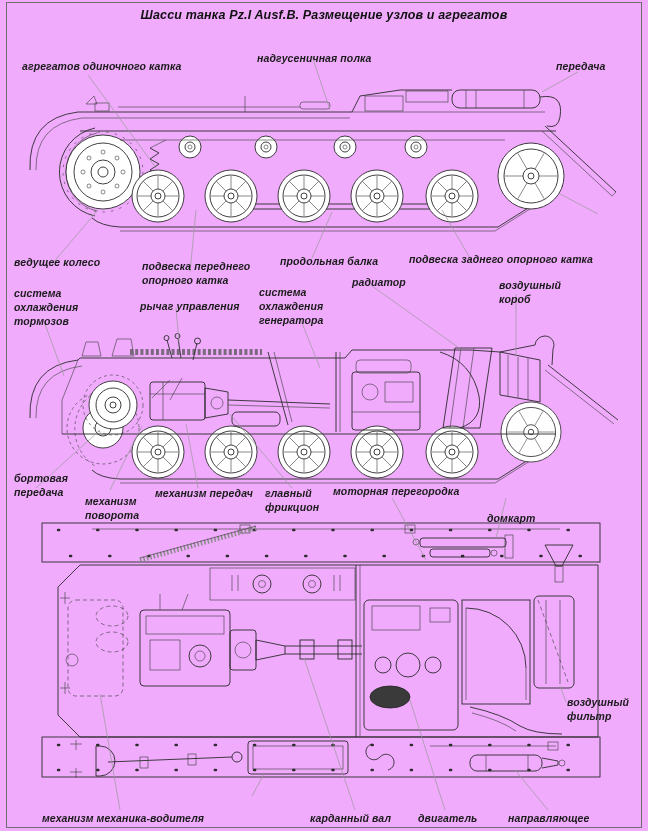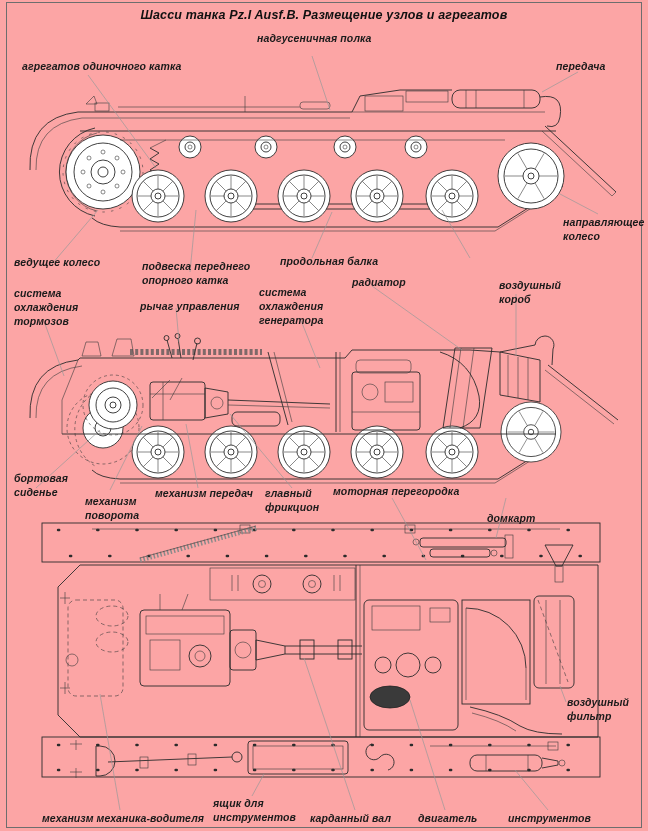--- a/index.html
+++ b/index.html
@@ -1,17 +1,17 @@
 <!DOCTYPE html>
 <html><head>
 <meta charset="utf-8">
 <style>
   html,body{margin:0;padding:0;background:#ffffff;}
   #page{
-    position:relative;width:648px;height:831px;background:#fca5a5;
+    position:relative;width:648px;height:831px;background:#f0abfc;
     font-family:"Liberation Sans",sans-serif;overflow:hidden;
   }
   #frame{
     position:absolute;left:6px;top:2px;width:634px;height:824px;
     border:1px solid #6e6e6e;pointer-events:none;
   }
   .lbl{
     position:absolute;color:#1b1b1b;font-weight:bold;font-style:italic;
     font-size:10.5px;line-height:1.32;white-space:pre-line;letter-spacing:.1px;
   }
@@ -349,52 +349,49 @@
       <line class="leader" x1="252" y1="796" x2="264" y2="774"></line>
       <line class="leader" x1="355" y1="810" x2="304" y2="658"></line>
       <line class="leader" x1="445" y1="810" x2="410" y2="700"></line>
       <line class="leader" x1="548" y1="810" x2="515" y2="770"></line>
       <line class="leader" x1="566" y1="702" x2="560" y2="686"></line>
     </g>
   </svg>
 
   <div class="title">Шасси танка Pz.I Ausf.B. Размещение узлов и агрегатов</div>
 
-  <div class="lbl" style="left:257px;top:32px">надгусеничная полка</div>
+  <div class="lbl" style="left:257px;top:52px">надгусеничная полка</div>
   <div class="lbl" style="left:22px;top:60px">агрегатов одиночного катка</div>
   <div class="lbl" style="left:556px;top:60px">передача</div>
-  <div class="lbl" style="left:563px;top:216px">направляющее
-колесо</div>
 
   <div class="lbl" style="left:14px;top:256px">ведущее колесо</div>
   <div class="lbl" style="left:142px;top:260px">подвеска переднего
 опорного катка</div>
   <div class="lbl" style="left:280px;top:255px">продольная балка</div>
+  <div class="lbl" style="left:409px;top:253px">подвеска заднего опорного катка</div>
   <div class="lbl" style="left:352px;top:276px">радиатор</div>
   <div class="lbl" style="left:499px;top:279px">воздушный
 короб</div>
   <div class="lbl" style="left:14px;top:287px">система
 охлаждения
 тормозов</div>
   <div class="lbl" style="left:140px;top:300px">рычаг управления</div>
   <div class="lbl" style="left:259px;top:286px">система
 охлаждения
 генератора</div>
 
   <div class="lbl" style="left:14px;top:472px">бортовая
-сиденье</div>
+передача</div>
   <div class="lbl" style="left:85px;top:495px">механизм
 поворота</div>
   <div class="lbl" style="left:155px;top:487px">механизм передач</div>
   <div class="lbl" style="left:265px;top:487px">главный
 фрикцион</div>
   <div class="lbl" style="left:333px;top:485px">моторная перегородка</div>
   <div class="lbl" style="left:487px;top:512px">домкарт</div>
 
   <div class="lbl" style="left:567px;top:696px">воздушный
 фильтр</div>
   <div class="lbl" style="left:42px;top:812px">механизм механика-водителя</div>
-  <div class="lbl" style="left:213px;top:797px">ящик для
-инструментов</div>
   <div class="lbl" style="left:310px;top:812px">карданный вал</div>
   <div class="lbl" style="left:418px;top:812px">двигатель</div>
-  <div class="lbl" style="left:508px;top:812px">инструментов</div>
+  <div class="lbl" style="left:508px;top:812px">направляющее</div>
 </div>
 
 </body></html>

